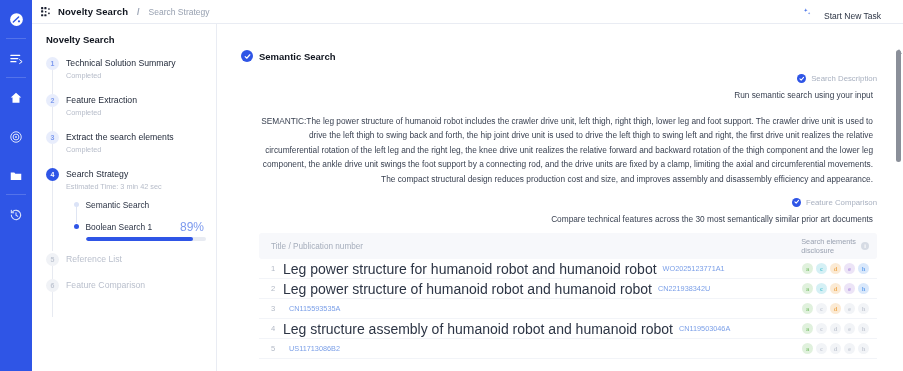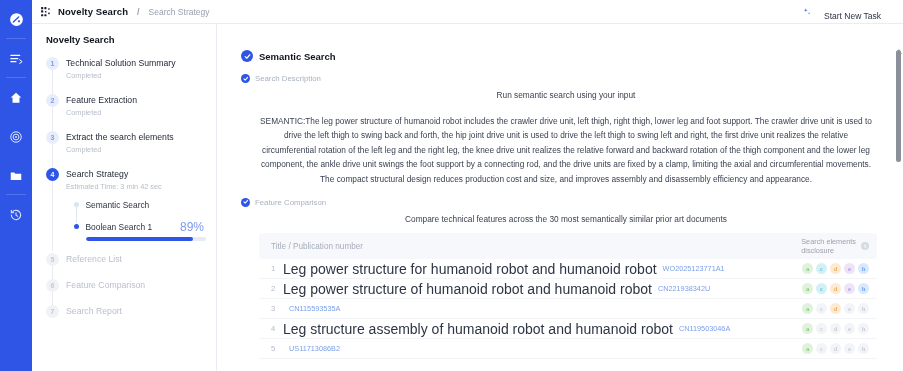--- a/index.html
+++ b/index.html
@@ -104,23 +104,23 @@
     overflow: hidden; background: #fff;
   }
   .sec-head { display: flex; align-items: center; gap: 6px; margin-bottom: 12px; }
   .check {
     width: 12px; height: 12px; border-radius: 50%; background: #2f55e6;
     display: flex; align-items: center; justify-content: center; flex: 0 0 12px;
   }
   .check svg { display:block; }
   .check.sm { width: 9px; height: 9px; flex: 0 0 9px; }
   .sec-title { font-size: 9.5px; font-weight: bold; color: #10151f; }
-  .sub-head { display: flex; align-items: center; gap: 5px; margin-bottom: 5px; }
+  .sub-head { display: flex; align-items: center; gap: 5px; margin-bottom: 5px; justify-content: flex-end; }
   .sub-head-label { font-size: 7.8px; color: #a9b1c0; }
-  .para { font-size: 8.3px; color: #3a4252; line-height: 14.6px; padding-left: 18px; padding-right: 4px; text-align: center; }
+  .para { font-size: 8.3px; color: #3a4252; line-height: 14.6px; padding-left: 18px; padding-right: 4px; text-align: right; }
   .block { margin-bottom: 11px; }
 
   
   .table { margin-left: 18px; margin-top: 7px; }
   .thead {
     background: #f7f8fb; border-radius: 3px;
     height: 26px; display: flex; align-items: center;
     padding: 0 8px 0 12px;
   }
   .th-title { font-size: 8.2px; color: #a6aebc; }
@@ -322,28 +322,20 @@
           <div class="connector" style="top:13px; height:25px;"></div>
           <div class="step-row">
             <div class="badge muted">6</div>
             <div class="step-text">
                 <div class="step-name muted">Feature Comparison</div>
               </div>
           </div>
         </div>
         <div style="height:13px"></div>
 
-        <div class="step">
-          <div class="step-row">
-            <div class="badge muted">7</div>
-            <div class="step-text">
-                <div class="step-name muted">Search Report</div>
-              </div>
-          </div>
-        </div>
       </div>
 
       <div class="main">
 
         <div class="sec-head">
           <span class="check">
             <svg width="7" height="7" viewBox="0 0 24 24" fill="none" stroke="#fff" stroke-width="4" stroke-linecap="round" stroke-linejoin="round">
                 <path d="M4 12.5 L9.5 18 L20 6"></path>
               </svg>
           </span>

